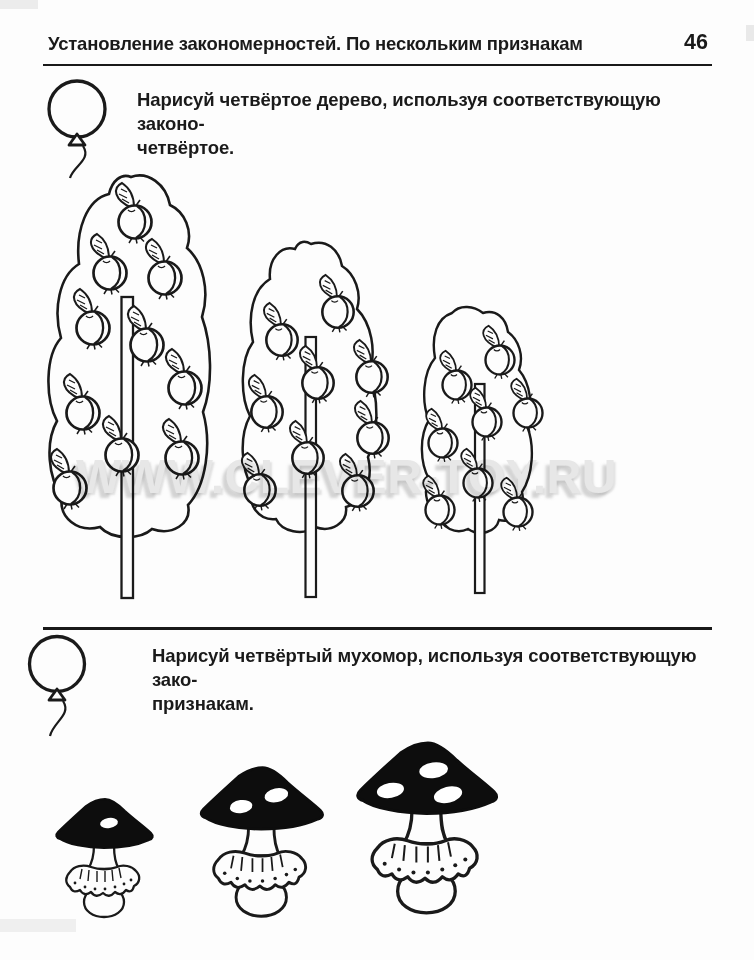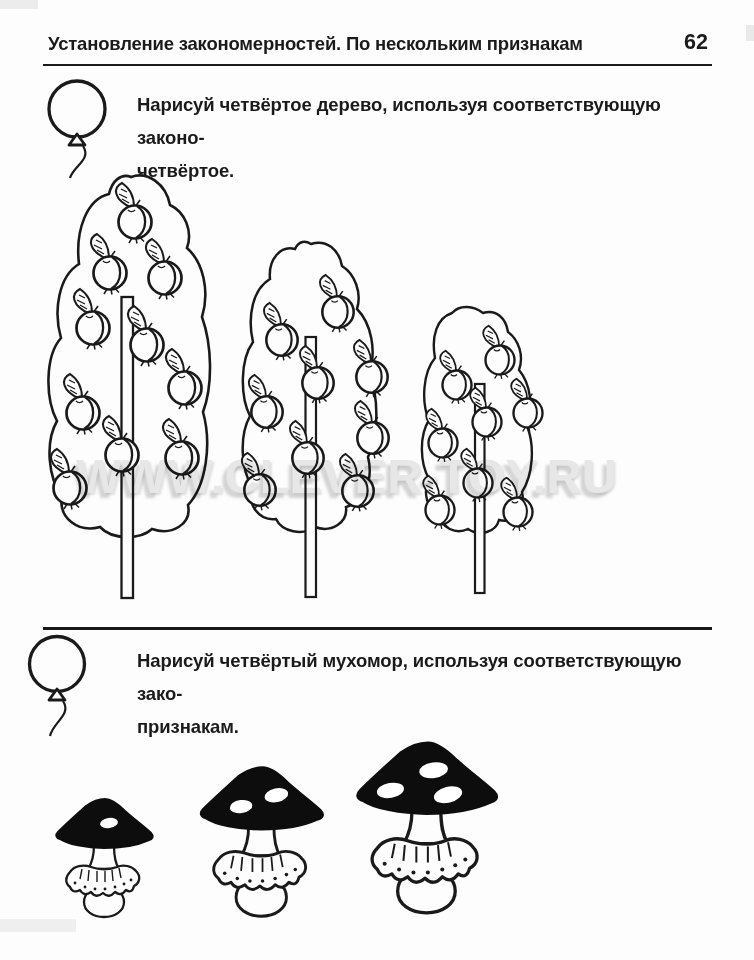--- a/index.html
+++ b/index.html
@@ -19,24 +19,24 @@
   }
   .page-number{
     position:absolute;right:46px;top:30px;font-size:21.5px;font-weight:bold;
   }
   .rule{position:absolute;left:43px;width:669px;background:#191919;}
   .rule.header-rule{top:64px;height:2.2px;}
   .rule.section-divider{top:627px;height:2.6px;}
 
   .task-text{
     position:absolute;left:137px;width:590px;
-    font-size:18.5px;font-weight:600;line-height:33px;letter-spacing:-0.1px;
+    font-size:18.5px;font-weight:600;line-height:24px;letter-spacing:-0.1px;
   }
   .task-text.trees{top:88px;}
-  .task-text.mushrooms{top:644px;}
+  .task-text.mushrooms{top:644px;margin-left:15px;}
 
   .figures{position:absolute;left:0;top:0;width:754px;height:960px;}
 
   .watermark{
     position:absolute;left:76px;top:449px;width:660px;
     font-size:48px;font-weight:bold;letter-spacing:0.5px;white-space:nowrap;
     color:#e9e9e9;
     text-shadow:-4px 5px 3px rgba(150,150,150,0.40), 2px 2px 2px rgba(200,200,200,0.5);
     mix-blend-mode:multiply;
   }
@@ -44,21 +44,21 @@
 </head>
 <body>
 
 <div class="page">
 
   <div class="artifact tl"></div>
   <div class="artifact bl"></div>
   <div class="artifact tr"></div>
 
   <div class="header-title">Установление закономерностей. По нескольким признакам</div>
-  <div class="page-number">62</div>
+  <div class="page-number">46</div>
   <div class="rule header-rule"></div>
 
   <div class="task-text trees">
     <div>Нарисуй четвёртое дерево, используя соответствующую законо-</div>
     <div>четвёртое.</div>
   </div>
 
   <div class="rule section-divider"></div>
 
   <div class="task-text mushrooms">

